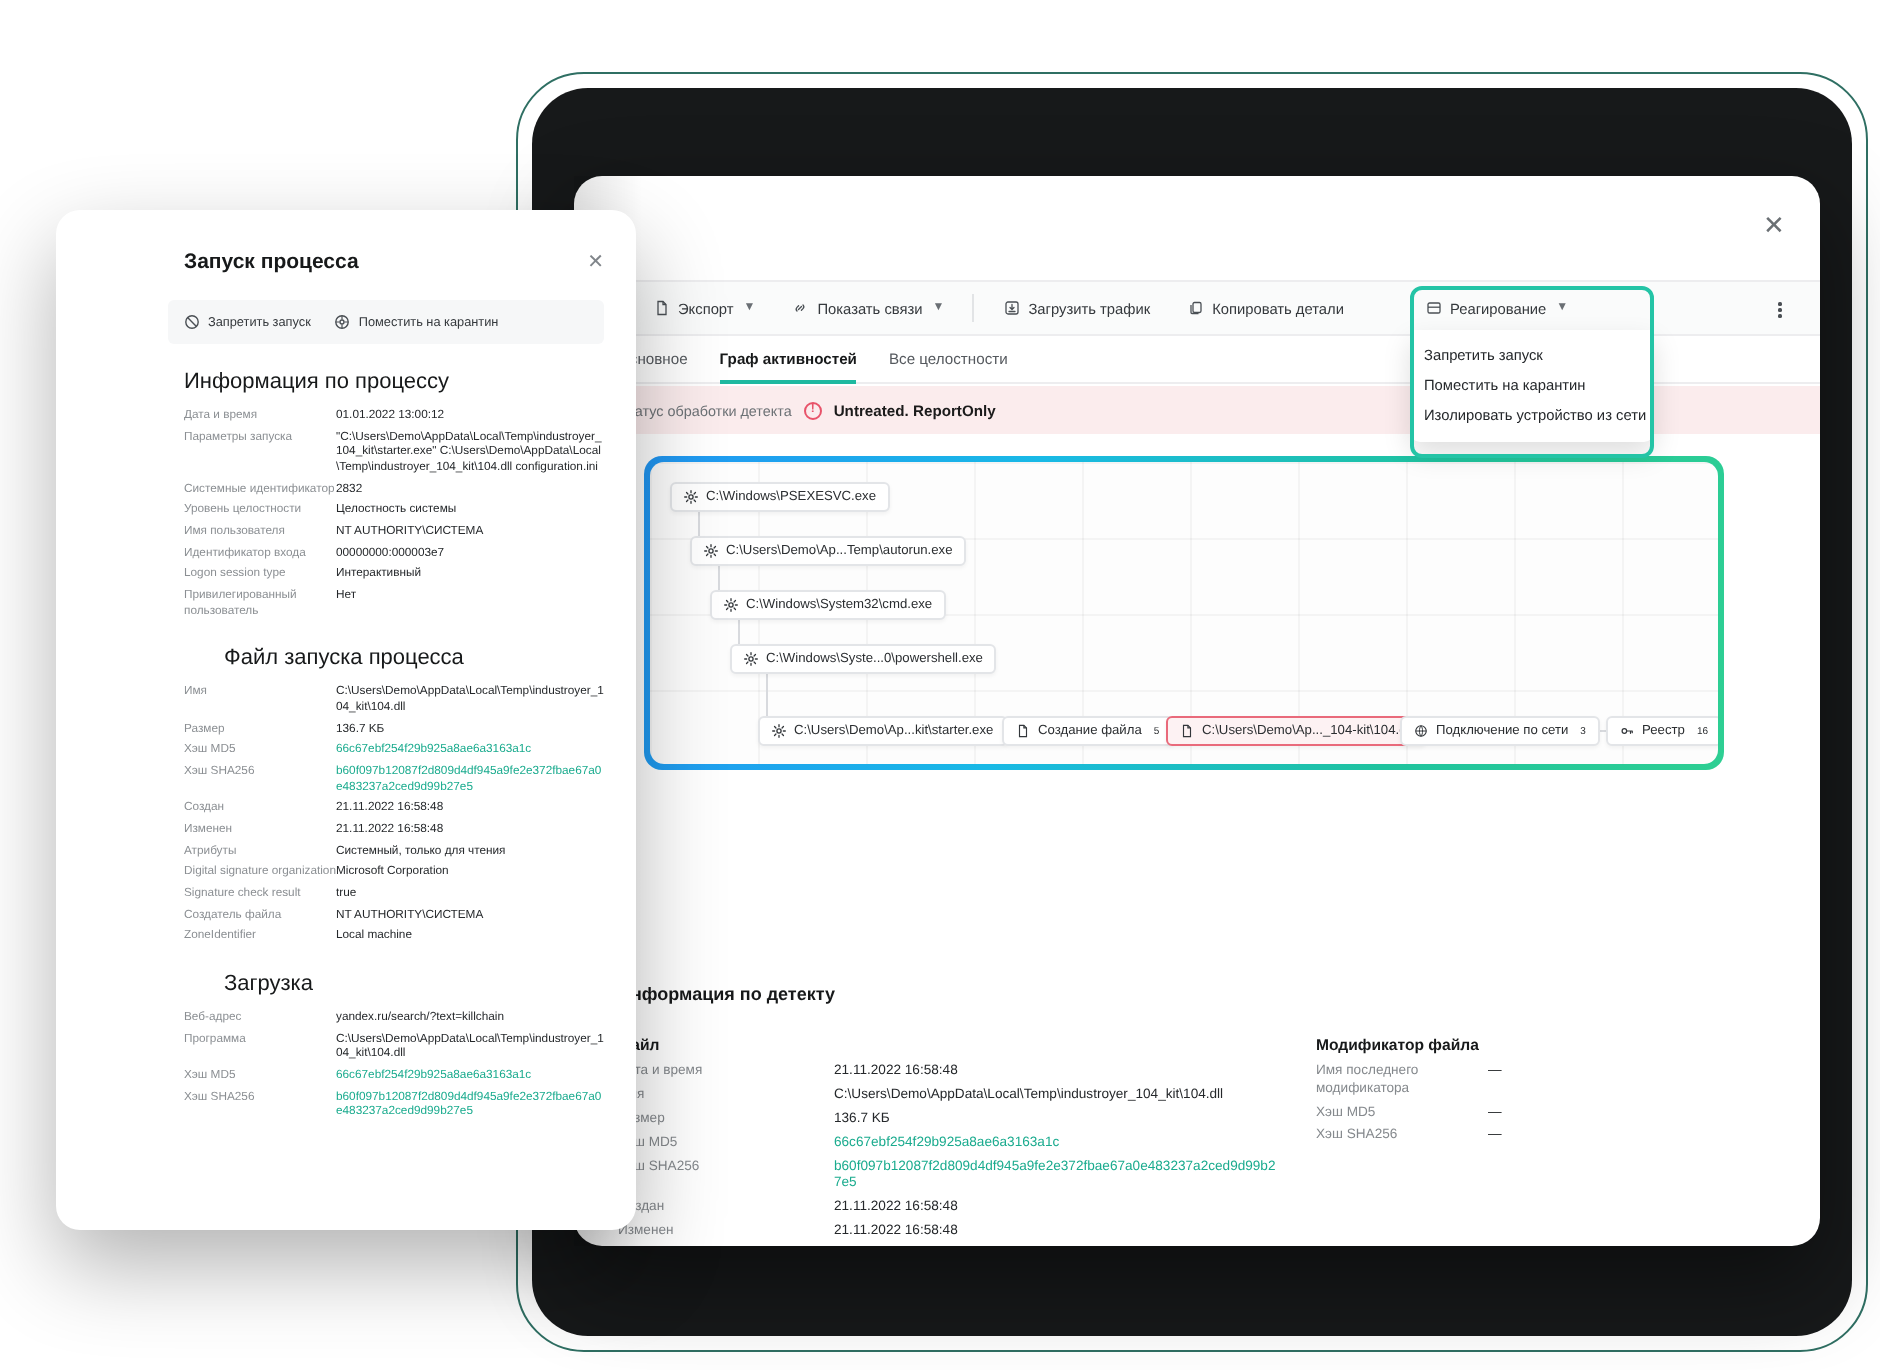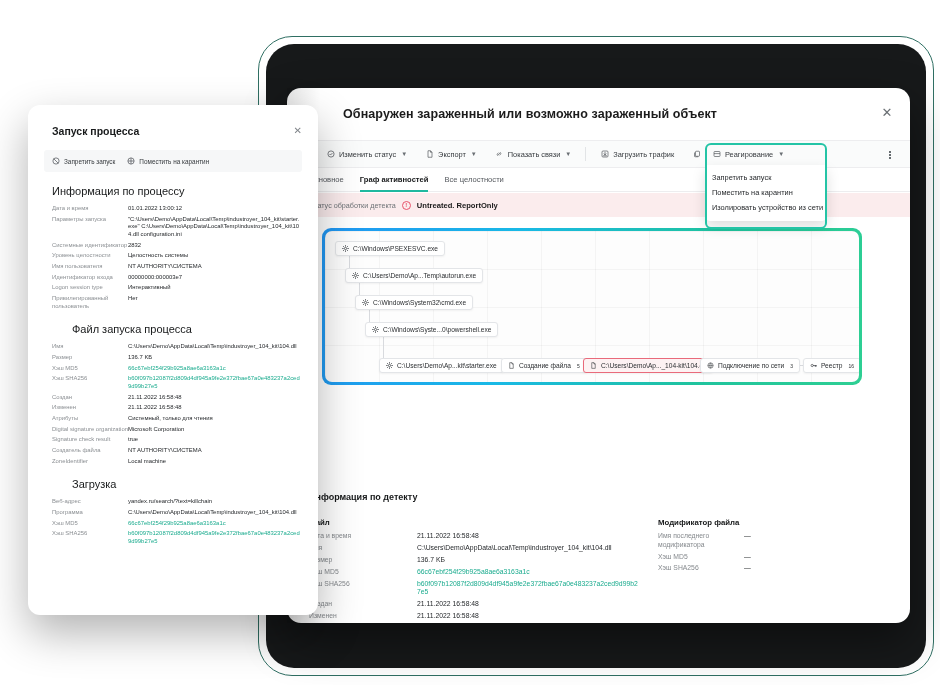--- a/index.html
+++ b/index.html
@@ -169,21 +169,21 @@
   .col-left { flex: 1 1 auto; min-width: 0; }
   .col-right { flex: 0 0 230px; }
   .col-right .kv .k { width: 86px; flex: 0 0 86px; }
 
   
   .win-left {
     position: absolute; left: 28px; top: 105px;
     width: 290px; height: 510px;
     background: #ffffff; border-radius: 12px;
     box-shadow: 0 18px 44px rgba(0,0,0,.30);
-    overflow: hidden; z-index: 50;
+    overflow: hidden; z-index: 50; padding-left: 40px;
   }
   .wl-head {
     position: relative; padding: 20px 18px 0 24px;
   }
   .wl-title { font-size: 10.5px; font-weight: bold; color: #17191a; }
   .wl-close {
     position: absolute; right: 16px; top: 20px; font-size: 10px; color: #80858a; cursor: pointer;
   }
   .wl-actions {
     margin: 13px 16px 0 16px; height: 22px; background: #f6f7f8; border-radius: 3px;
@@ -210,37 +210,24 @@
 </head>
 <body>
 
 <div id="stage">
 
   <div class="device-outline"></div>
   <div class="device-body"></div>
 
   <div class="win-main">
 
-    <div class="win-main-title">
-      <span class="t">Обнаружен зараженный или возможно зараженный объект</span>
-    </div>
     <div class="win-close">✕</div>
 
     <div class="toolbar">
 
-      <div class="tb-item">
-        <span class="ic">
-          <svg viewBox="0 0 16 16">
-              <circle cx="8" cy="8" r="6.2" fill="none" stroke="#4a4f54" stroke-width="1.4"></circle>
-              <path d="M5 8l2 2 4-4" fill="none" stroke="#4a4f54" stroke-width="1.4"></path>
-            </svg>
-        </span>
-        <span>Изменить статус</span>
-        <span class="tb-caret">▼</span>
-      </div>
 
       <div class="tb-item">
         <span class="ic">
           <svg viewBox="0 0 16 16">
               <path d="M4 1.5h5l3 3v10H4z" fill="none" stroke="#4a4f54" stroke-width="1.3"></path>
               <path d="M9 1.5v3h3" fill="none" stroke="#4a4f54" stroke-width="1.3"></path>
             </svg>
         </span>
         <span>Экспорт</span>
         <span class="tb-caret">▼</span>

